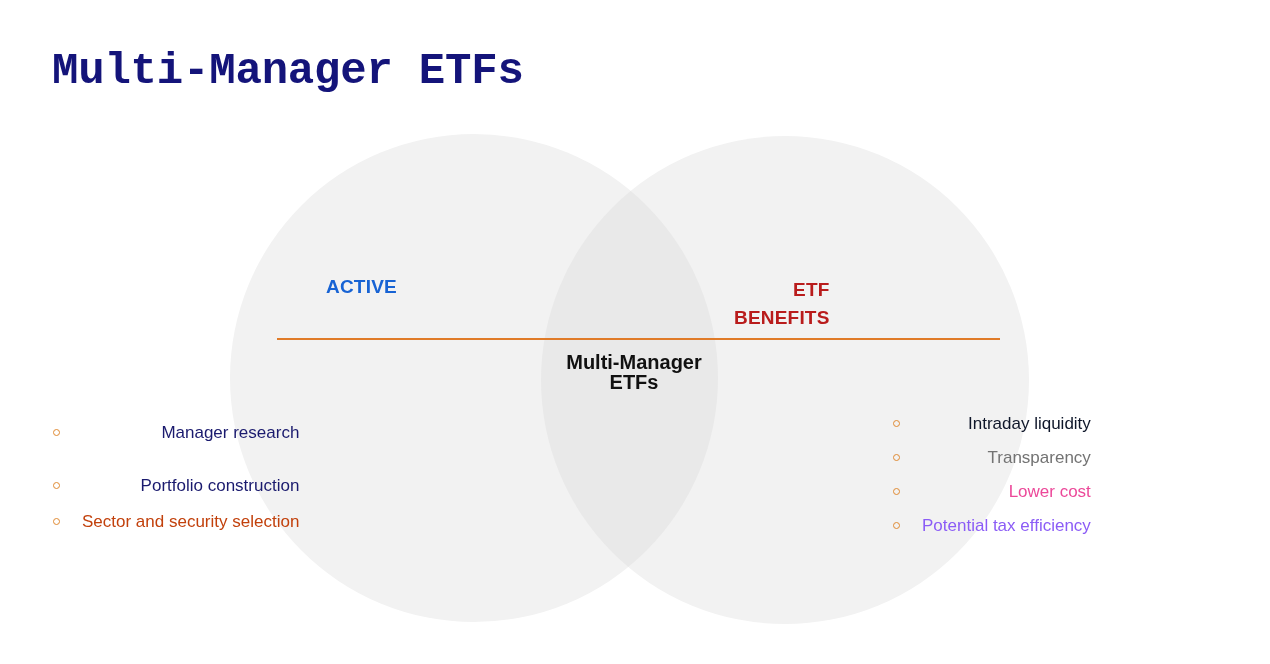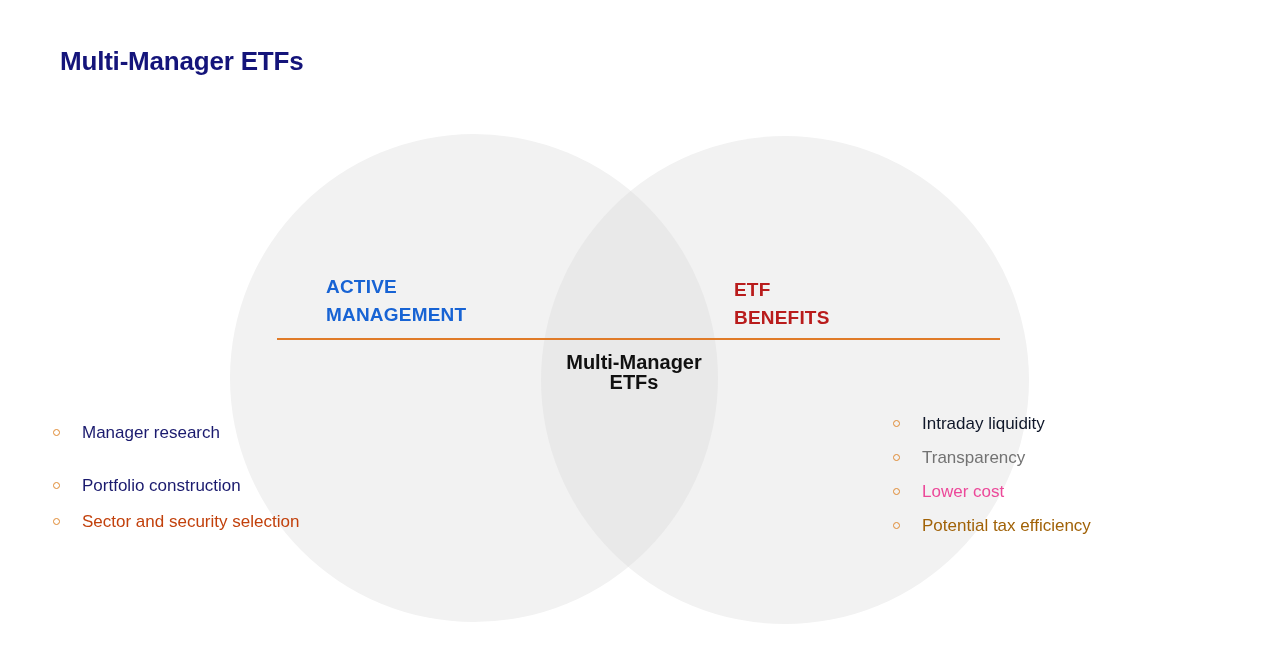--- a/index.html
+++ b/index.html
@@ -15,47 +15,49 @@
     position: relative;
     width: 1270px;
     height: 664px;
     background: #ffffff;
     overflow: hidden;
   }
 
   
   #slide-title {
     position: absolute;
-    left: 60px;
+    left: 52px;
     top: 46px;
-    font-size: 26px;
+    font-size: 44px;
     font-weight: bold;
     color: #14147a;
     letter-spacing: -0.2px;
     white-space: nowrap;
+    font-family: Liberation Mono, monospace;
   }
 
   
   .venn-layer {
     position: absolute;
     left: 0;
     top: 0;
     width: 1270px;
     height: 664px;
     pointer-events: none;
   }
 
   
   .circle-heading {
     position: absolute;
     font-size: 19px;
     font-weight: bold;
     color: #1763d4;
     line-height: 1.45;
     letter-spacing: 0.2px;
+    text-align: right;
   }
   #heading-left  { left: 326px; top: 273px; }
   #heading-right { left: 734px; top: 276px; }
   .circle-heading .hline { display: block; }
 
   
   #divider {
     position: absolute;
     left: 277px;
     top: 338px;
@@ -78,20 +80,21 @@
   }
   #center-label .l1 { display: block; }
   #center-label .l2 { display: block; }
 
   
   .bullet-list {
     position: absolute;
     list-style: none;
     margin: 0;
     padding: 0;
+    text-align: right;
   }
   #bullets-left  { left: 52px;  top: 424px; }
   #bullets-right { left: 892px; top: 415px; }
 
   .bullet-item {
     position: relative;
     padding-left: 30px;
     font-size: 17px;
     color: #1a1a6e;
     line-height: 1.0;
@@ -127,21 +130,20 @@
     </defs>
     <circle id="venn-circle-left" cx="474" cy="378" r="244" fill="#f2f2f2"></circle>
     <circle id="venn-circle-right" cx="785" cy="380" r="244" fill="#f2f2f2"></circle>
     <g clip-path="url(#clip-left-circle)">
       <circle id="venn-circle-overlap" cx="785" cy="380" r="244" fill="#e9e9e9"></circle>
     </g>
   </svg>
 
   <div id="heading-left" class="circle-heading" style="color: rgb(23, 99, 212);">
     <span class="hline">ACTIVE</span>
-    <span class="hline">MANAGEMENT</span>
   </div>
 
   <div id="heading-right" class="circle-heading" style="color: #b91c1c;">
     <span class="hline">ETF</span>
     <span class="hline">BENEFITS</span>
   </div>
 
   <div id="divider" style="left: 277px; top: 338px; width: 723px; border-top-color: rgb(224, 123, 40);"></div>
 
   <div id="center-label" style="color: rgb(17, 17, 17);">
@@ -170,19 +172,19 @@
       <span class="bullet-text">Intraday liquidity</span>
     </li>
     <li class="bullet-item" style="color: #737373;">
       <span class="bullet-marker" style="border-color: rgb(224, 138, 51);"></span>
       <span class="bullet-text">Transparency</span>
     </li>
     <li class="bullet-item" style="color: #ec4899;">
       <span class="bullet-marker" style="border-color: rgb(224, 138, 51);"></span>
       <span class="bullet-text">Lower cost</span>
     </li>
-    <li class="bullet-item" style="color: #a16207;">
+    <li class="bullet-item" style="color: #8b5cf6;">
       <span class="bullet-marker" style="border-color: rgb(224, 138, 51);"></span>
       <span class="bullet-text">Potential tax efficiency</span>
     </li>
   </ul>
 
 </div>
 
 </body></html>

